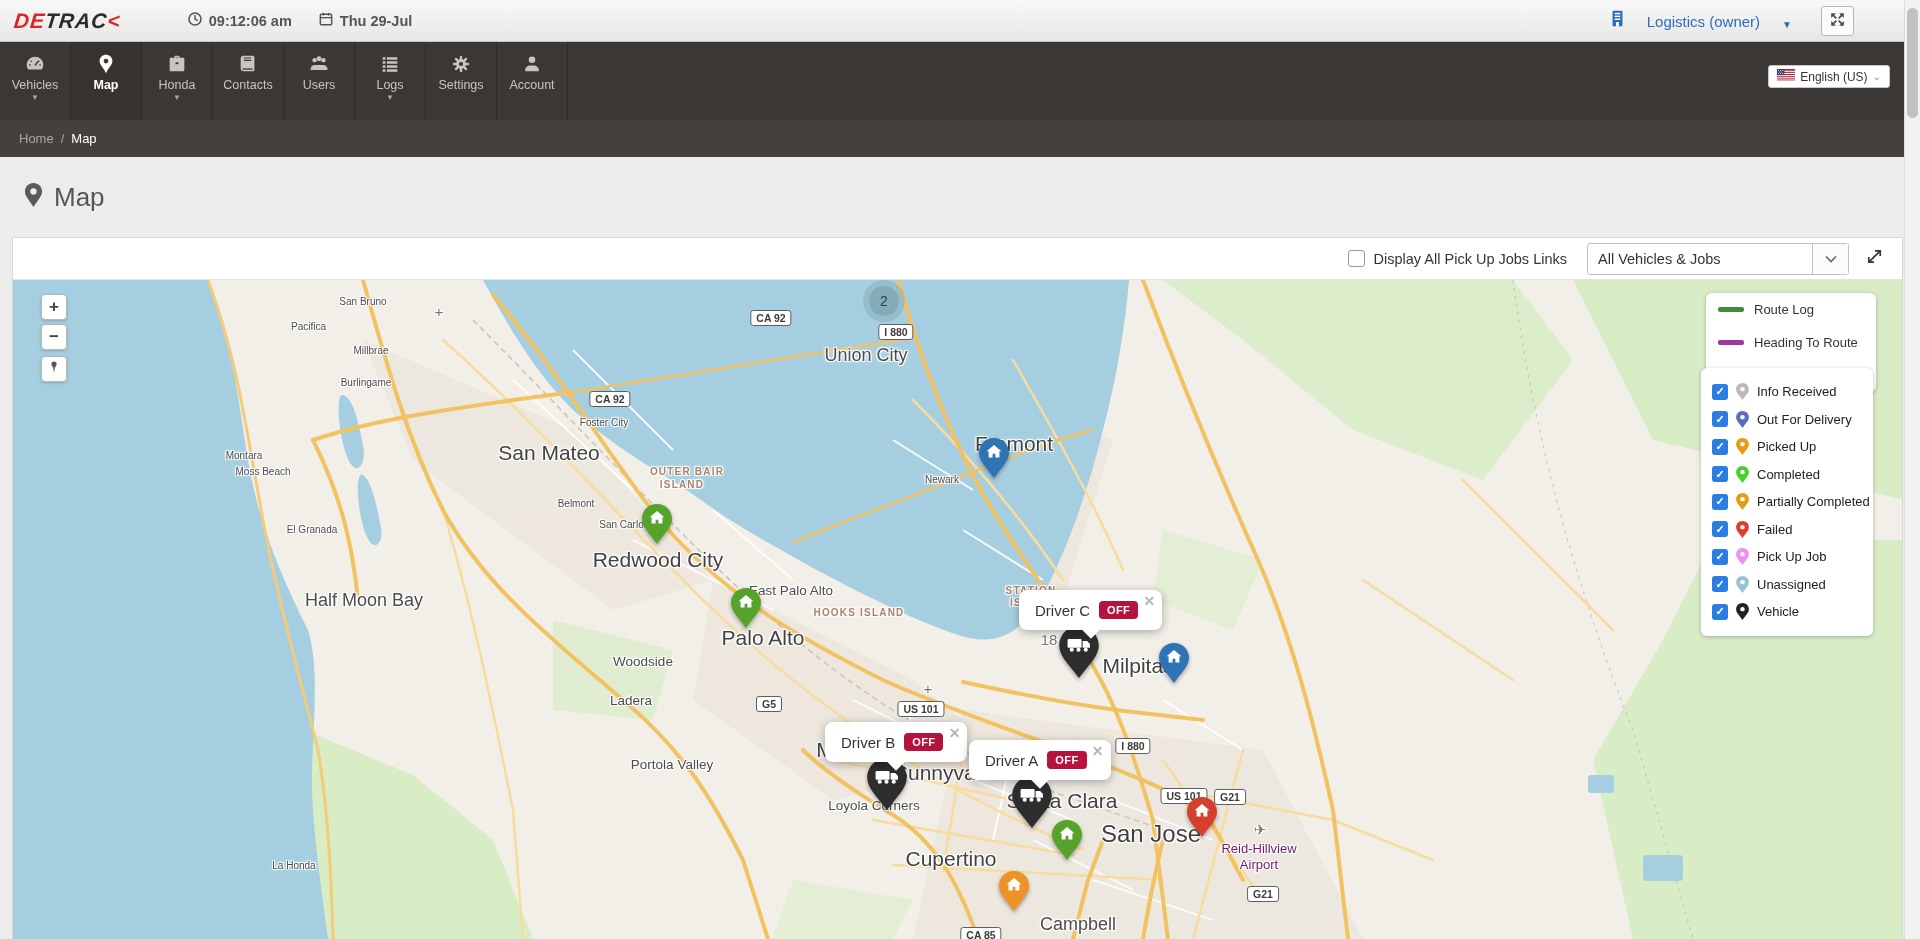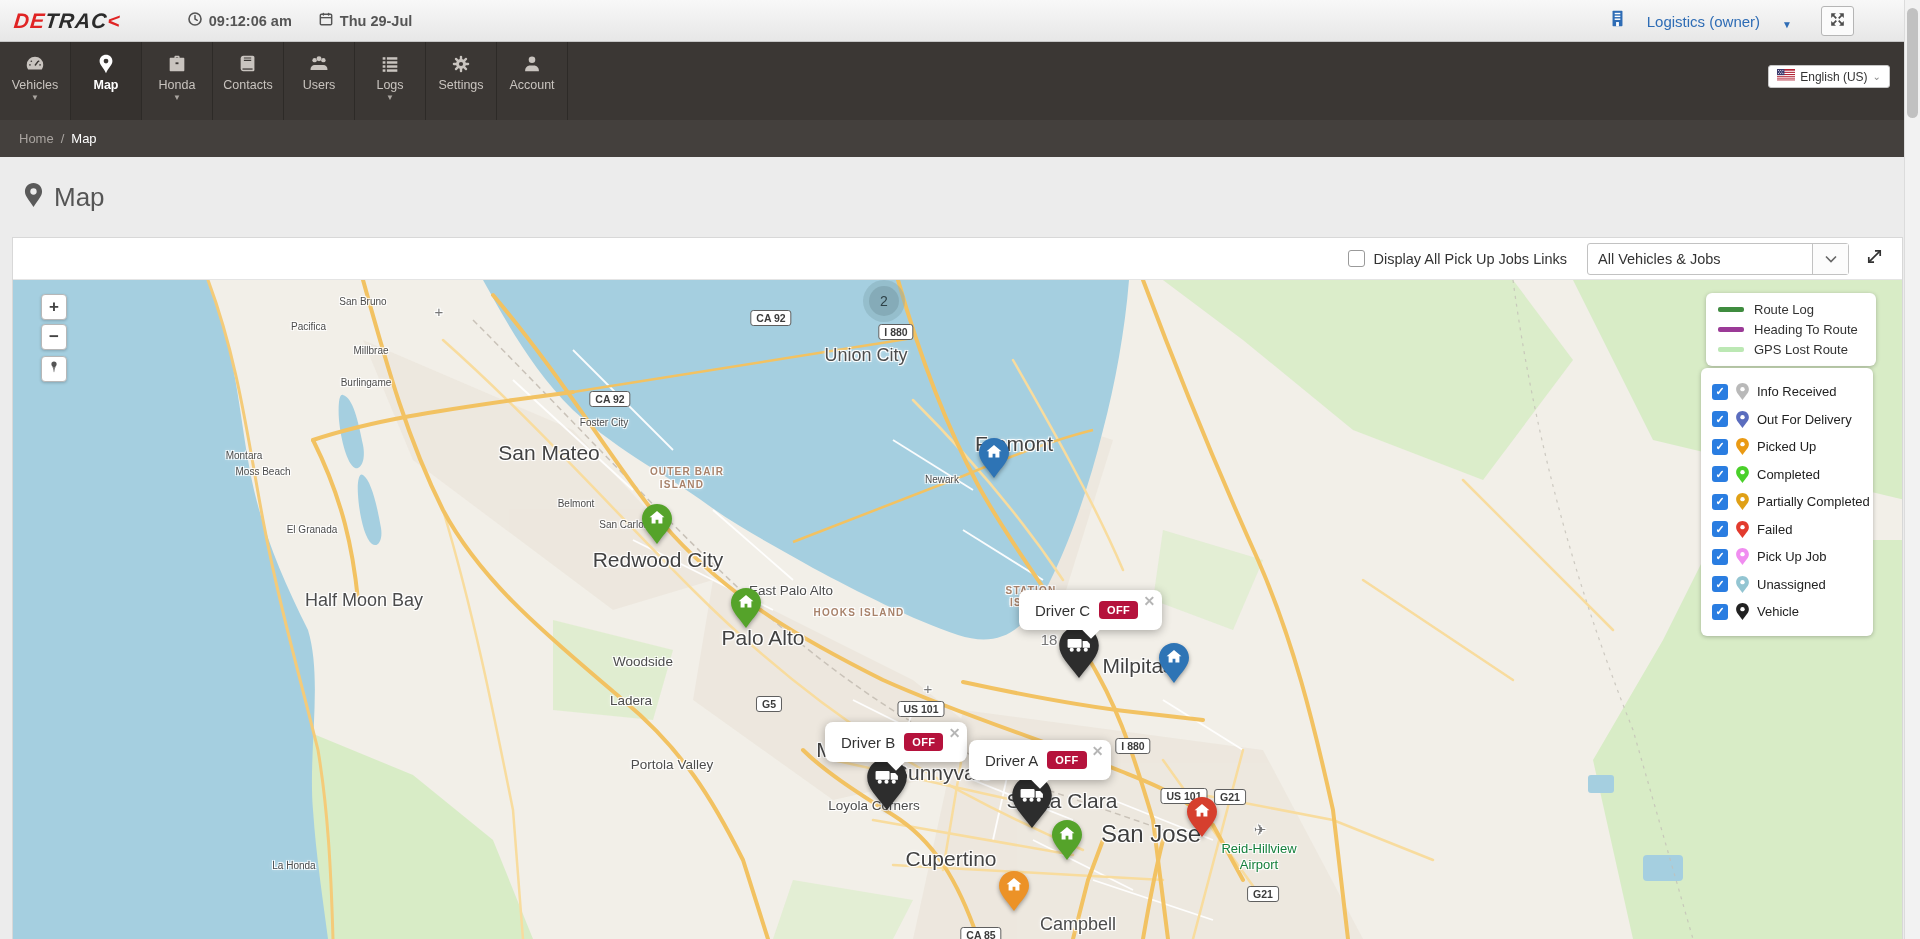--- a/index.html
+++ b/index.html
@@ -43,32 +43,32 @@
 .fs-btn { margin-right:6px; cursor:pointer; display:flex; }
 
 
 .map-wrap { position:relative; height:659px; overflow:hidden; background:#f2efe8; }
 .basemap { position:absolute; left:0; top:0; z-index:1; }
 .map-labels { position:absolute; inset:0; z-index:2; }
 .lbl { position:absolute; transform:translate(-50%,-50%); white-space:nowrap; color:#4c4c4c;
   text-shadow:-1px -1px 0 rgba(255,255,255,.9),1px -1px 0 rgba(255,255,255,.9),-1px 1px 0 rgba(255,255,255,.9),1px 1px 0 rgba(255,255,255,.9),0 0 4px #fff; }
 .city-xl { font-size:24px; color:#3e3e3e; } .city-lg { font-size:21px; color:#424242; }
 .city-md { font-size:18px; } .town { font-size:10px; } .town-sm { font-size:13.5px; }
-.muted { font-size:13px; color:#15803d; } .sym { font-size:15px; color:#777; }
+.muted { font-size:13px; color:#701a75; } .sym { font-size:15px; color:#777; }
 .area { font-size:10px; color:#a8826a; letter-spacing:1.2px; font-weight:bold; }
 .shield { position:absolute; transform:translate(-50%,-50%); background:#fff; border:1.5px solid #5f5f5f; border-radius:3px; font-size:10.5px; font-weight:bold; color:#3c3c3c; padding:1px 5px; white-space:nowrap; z-index:2; }
 .marker { position:absolute; transform:translate(-50%,-100%); z-index:3; filter:drop-shadow(0 2px 2px rgba(0,0,0,.35)); cursor:pointer; }
 .cluster { position:absolute; width:42px; height:42px; transform:translate(-50%,-50%); border-radius:50%; background:rgba(130,168,180,.45); display:flex; align-items:center; justify-content:center; z-index:3; cursor:pointer; }
 .cluster-inner { width:30px; height:30px; border-radius:50%; background:rgba(130,168,180,.85); display:flex; align-items:center; justify-content:center; font-size:14px; color:#2e4248; }
 .popup { position:absolute; background:#fff; border-radius:8px; box-shadow:0 2px 10px rgba(0,0,0,.3); padding:11px 24px 11px 16px; display:flex; align-items:center; gap:9px; font-size:15px; color:#333; z-index:5; }
 .popup:after { content:""; position:absolute; left:50%; bottom:-6px; width:13px; height:13px; background:#fff; transform:translateX(-50%) rotate(45deg); }
 .popup .close { position:absolute; top:3px; right:7px; color:#b5b5b5; font-size:14px; font-weight:bold; cursor:pointer; }
 .badge { background:#b5123c; color:#fff; font-size:11px; font-weight:bold; padding:3px 8px; border-radius:4px; letter-spacing:.4px; }
 .zoom-btn { position:absolute; left:28px; width:26px; height:26px; background:#fff; border:1px solid #b7b7b7; border-radius:4px; color:#444; font-size:17px; font-weight:bold; display:flex; align-items:center; justify-content:center; box-shadow:0 1px 3px rgba(0,0,0,.2); z-index:6; cursor:pointer; }
-.route-card { position:absolute; right:26px; top:13px; width:170px; background:#fff; border-radius:6px; box-shadow:0 1px 4px rgba(0,0,0,.25); padding:9px 12px; display:flex; flex-direction:column; gap:5px; z-index:6; }
+.route-card { position:absolute; right:26px; top:13px; width:170px; background:#fff; border-radius:6px; box-shadow:0 1px 4px rgba(0,0,0,.25); padding:9px 12px; display:flex; flex-direction:column; gap:18px; z-index:6; }
 .route-row { display:flex; align-items:center; gap:10px; font-size:13px; color:#333; height:15px; }
 .route-swatch { width:26px; height:5px; border-radius:2px; flex:none; }
 .filter-card { position:absolute; right:29px; top:88px; width:172px; background:#fff; border-radius:6px; box-shadow:0 1px 4px rgba(0,0,0,.25); padding:10px 0 10px 11px; display:flex; flex-direction:column; z-index:6; }
 .filter-row { display:flex; align-items:center; gap:8px; height:27.5px; font-size:13px; color:#222; }
 .fcb { width:16px; height:16px; background:#2a7de1; border-radius:3px; color:#fff; font-size:11px; display:flex; align-items:center; justify-content:center; font-weight:bold; flex:none; cursor:pointer; }
 
 
 .scrollbar { position:fixed; right:0; top:0; width:16px; height:939px; background:#f2f2f2; border-left:1px solid #dcdcdc; z-index:50; }
 .thumb { position:absolute; top:8px; left:2px; width:11px; height:110px; background:#c1c1c1; border-radius:6px; }
 </style>

